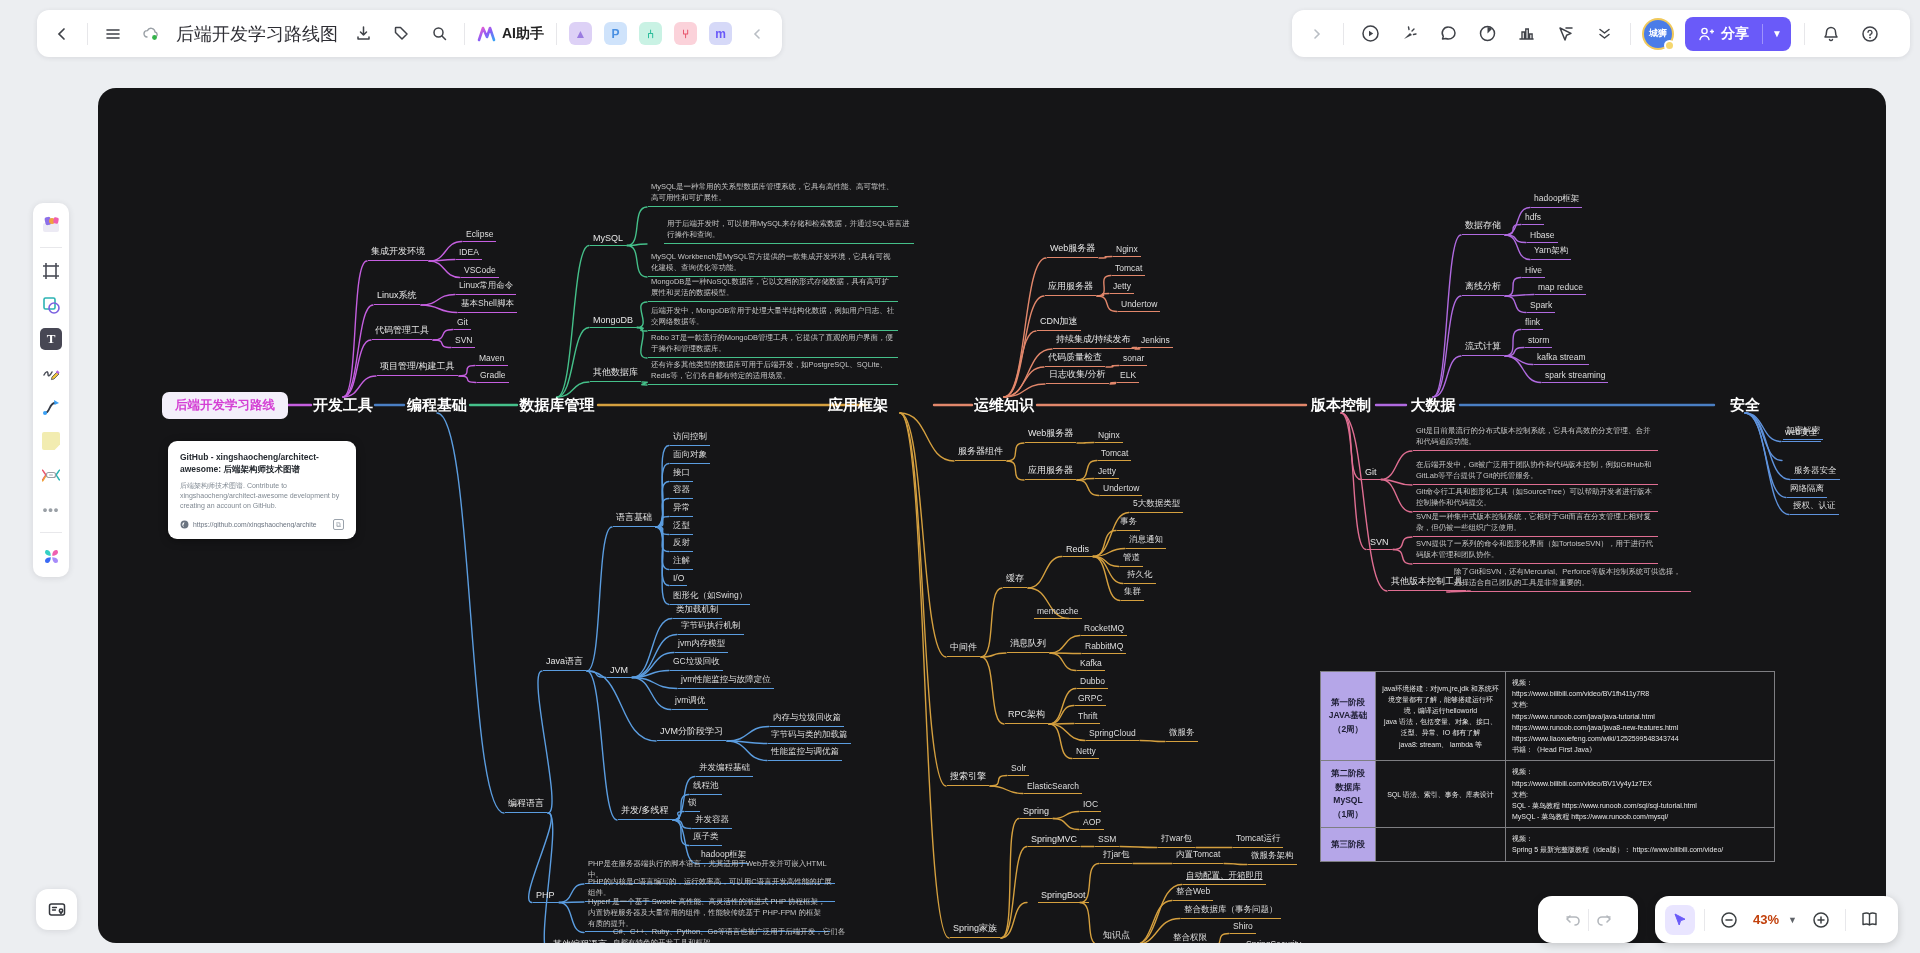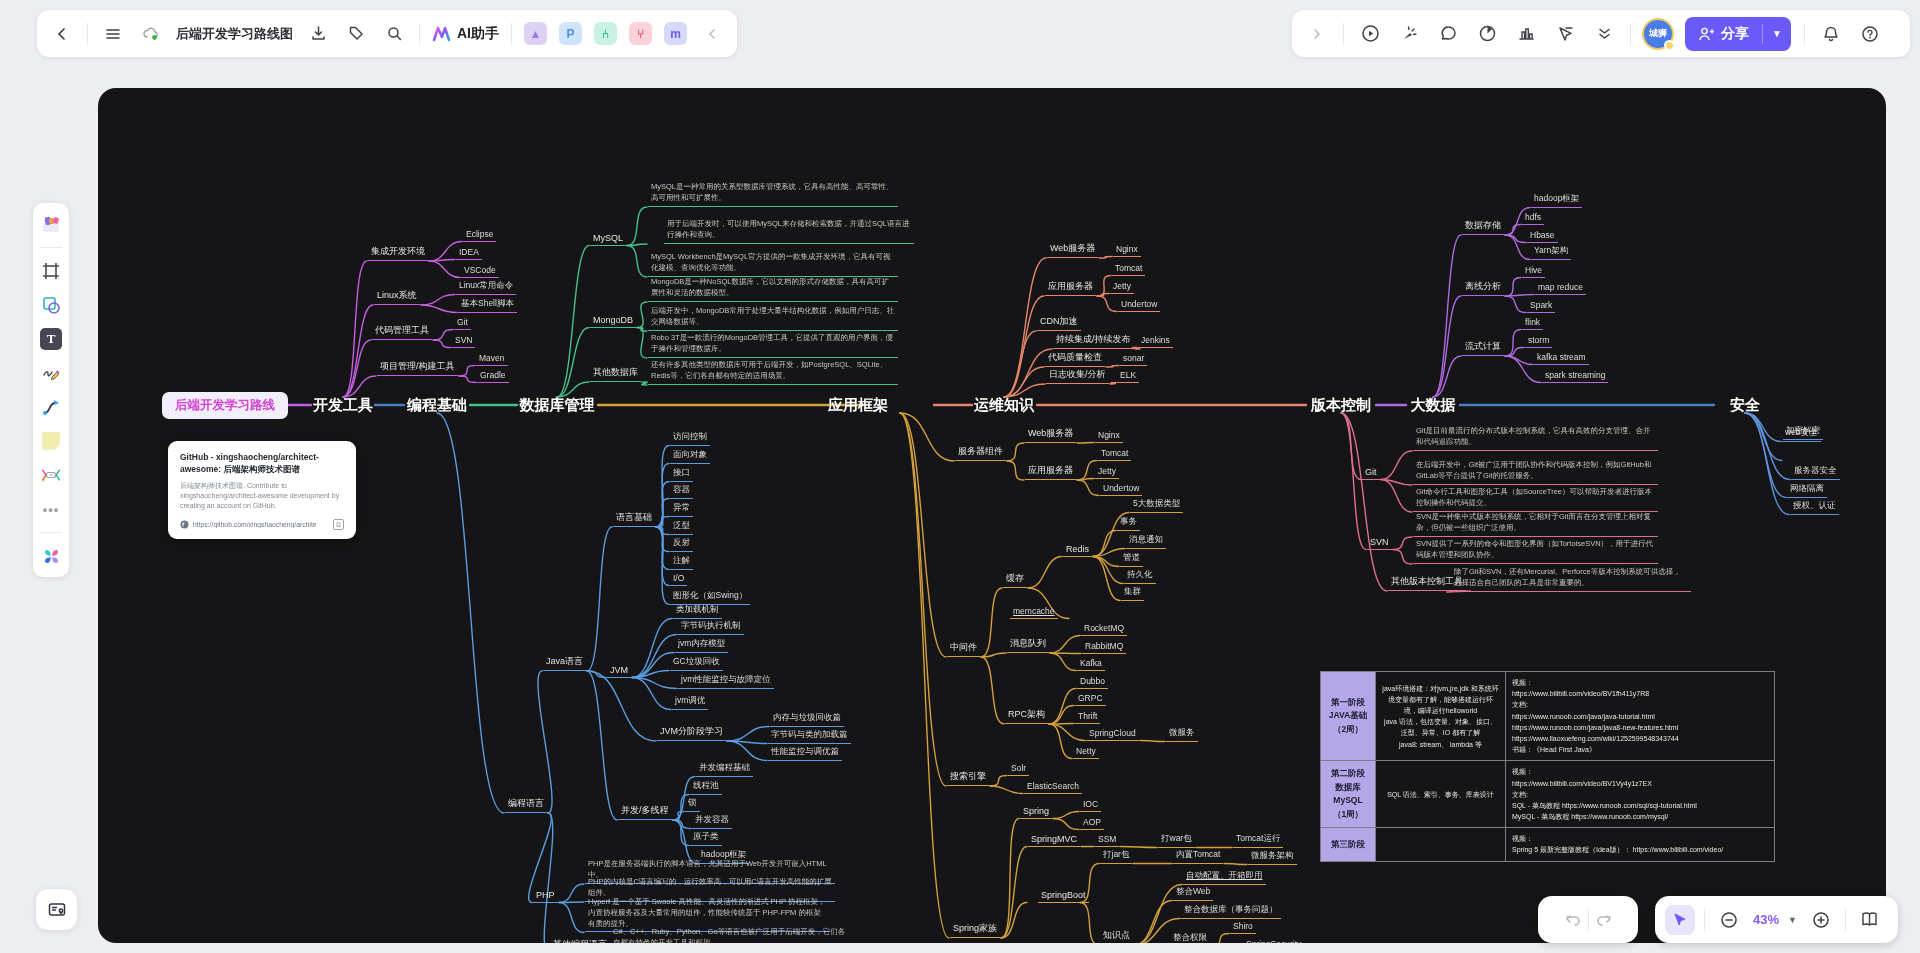--- a/index.html
+++ b/index.html
@@ -8,21 +8,21 @@
 
   
   .toolbar { position:absolute; top:10px; height:47px; background:#fff; border-radius:12px;
     box-shadow:0 1px 5px rgba(40,40,60,.10); display:flex; align-items:center; }
   .tb-left  { left:37px;  padding:0 12px; gap:12px; }
   .tb-right { left:1292px; width:618px; padding:0 12px; gap:13px; }
   .tb-div { width:1px; height:22px; background:#e7e7ea; flex:0 0 auto; }
   .tbtn { display:flex; align-items:center; justify-content:center; width:26px; height:26px;
     border-radius:6px; cursor:pointer; flex:0 0 auto; }
   .tbtn svg { display:block; }
-  .doc-title { font-size:13px; font-weight:700; color:#2e2e34; white-space:nowrap; }
+  .doc-title { font-size:18px; font-weight:400; color:#2e2e34; white-space:nowrap; }
   .ai-btn { display:flex; align-items:center; gap:6px; cursor:pointer; }
   .ai-label { font-size:14px; font-weight:700; color:#222; }
   .app-ic { width:23px; height:23px; border-radius:6px; display:flex; align-items:center;
     justify-content:center; font-size:12px; font-weight:800; cursor:pointer; }
   .avatar { position:relative; width:28px; height:28px; border-radius:50%; background:#4a7ce8;
     color:#fff; font-size:9px; font-weight:700; display:flex; align-items:center; justify-content:center;
     box-shadow:0 0 0 2px #f0c95c; cursor:pointer; }
   .avatar .badge { position:absolute; right:-3px; bottom:-3px; width:11px; height:11px;
     border-radius:50%; background:#f5d76e; border:2px solid #fff; }
   .share-btn { display:flex; align-items:stretch; height:34px; border-radius:8px; overflow:hidden;
@@ -90,21 +90,21 @@
 
   
   .pill { position:absolute; top:896px; height:47px; background:#fff; border-radius:14px;
     box-shadow:0 2px 8px rgba(0,0,0,.18); display:flex; align-items:center; z-index:40; }
   .pill-undo { left:1538px; width:100px; justify-content:center; gap:0; }
   .pill-zoom { left:1655px; width:243px; padding:0 10px; gap:9px; }
   .pbtn { display:flex; align-items:center; justify-content:center; width:30px; height:30px;
     border-radius:8px; cursor:pointer; }
   .pbtn.sel { background:#e9e5ff; }
   .pdiv { width:1px; height:22px; background:#e8e8eb; }
-  .zoom-val { font-size:13px; font-weight:600; color:#8b5cf6; cursor:pointer; }
+  .zoom-val { font-size:13px; font-weight:600; color:#c2410c; cursor:pointer; }
   .zcaret { font-size:9px; color:#5f6368; cursor:pointer; }
 </style>
 </head>
 <body>
 
 <div class="toolbar tb-left">
   <div class="tbtn">
     <svg width="16" height="16" viewBox="0 0 16 16">
         <path d="M10 3 L5 8 L10 13" stroke="#3f4248" stroke-width="1.7" fill="none" stroke-linecap="round"></path>
       </svg>
@@ -569,21 +569,21 @@
       <div class="mm leaf" style="border-bottom-color: rgb(213, 160, 63); left: 1002px; top: 394.5px;">Undertow</div>
       <div class="mm label" style="border-bottom-color: rgb(213, 160, 63); left: 849px; top: 553px;">中间件</div>
       <div class="mm label" style="border-bottom-color: rgb(213, 160, 63); left: 905px; top: 484px;">缓存</div>
       <div class="mm label" style="border-bottom-color: rgb(213, 160, 63); left: 965px; top: 455.5px;">Redis</div>
       <div class="mm leaf" style="border-bottom-color: rgb(213, 160, 63); left: 1032px; top: 409.5px;">5大数据类型</div>
       <div class="mm leaf" style="border-bottom-color: rgb(213, 160, 63); left: 1019px; top: 427.5px;">事务</div>
       <div class="mm leaf" style="border-bottom-color: rgb(213, 160, 63); left: 1028px; top: 445.5px;">消息通知</div>
       <div class="mm leaf" style="border-bottom-color: rgb(213, 160, 63); left: 1022px; top: 463.5px;">管道</div>
       <div class="mm leaf" style="border-bottom-color: rgb(213, 160, 63); left: 1026px; top: 480.5px;">持久化</div>
       <div class="mm leaf" style="border-bottom-color: rgb(213, 160, 63); left: 1023px; top: 497.5px;">集群</div>
-      <div class="mm leaf" style="border-bottom-color: rgb(213, 160, 63); left: 912px; top: 517.5px; text-decoration: underline;">memcache</div>
+      <div class="mm leaf" style="border-bottom-color: rgb(213, 160, 63); left: 936px; top: 517.5px;">memcache</div>
       <div class="mm label" style="border-bottom-color: rgb(213, 160, 63); left: 909px; top: 549px;">消息队列</div>
       <div class="mm leaf" style="border-bottom-color: rgb(213, 160, 63); left: 983px; top: 534.5px;">RocketMQ</div>
       <div class="mm leaf" style="border-bottom-color: rgb(213, 160, 63); left: 984px; top: 552.5px;">RabbitMQ</div>
       <div class="mm leaf" style="border-bottom-color: rgb(213, 160, 63); left: 979px; top: 569.5px;">Kafka</div>
       <div class="mm label" style="border-bottom-color: rgb(213, 160, 63); left: 907px; top: 620px;">RPC架构</div>
       <div class="mm leaf" style="border-bottom-color: rgb(213, 160, 63); left: 979px; top: 587.5px;">Dubbo</div>
       <div class="mm leaf" style="border-bottom-color: rgb(213, 160, 63); left: 977px; top: 604.5px;">GRPC</div>
       <div class="mm leaf" style="border-bottom-color: rgb(213, 160, 63); left: 977px; top: 622.5px;">Thrift</div>
       <div class="mm leaf" style="border-bottom-color: rgb(213, 160, 63); left: 988px; top: 639.5px;">SpringCloud</div>
       <div class="mm leaf" style="border-bottom-color: rgb(213, 160, 63); left: 1068px; top: 638.5px;">微服务</div>

